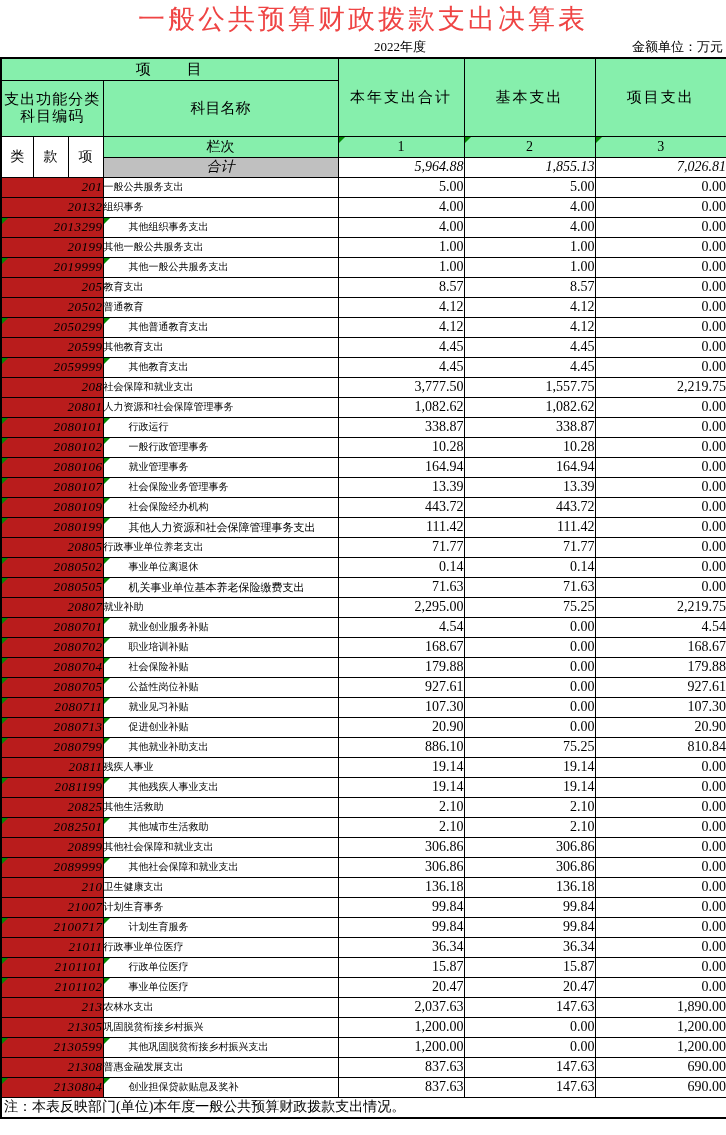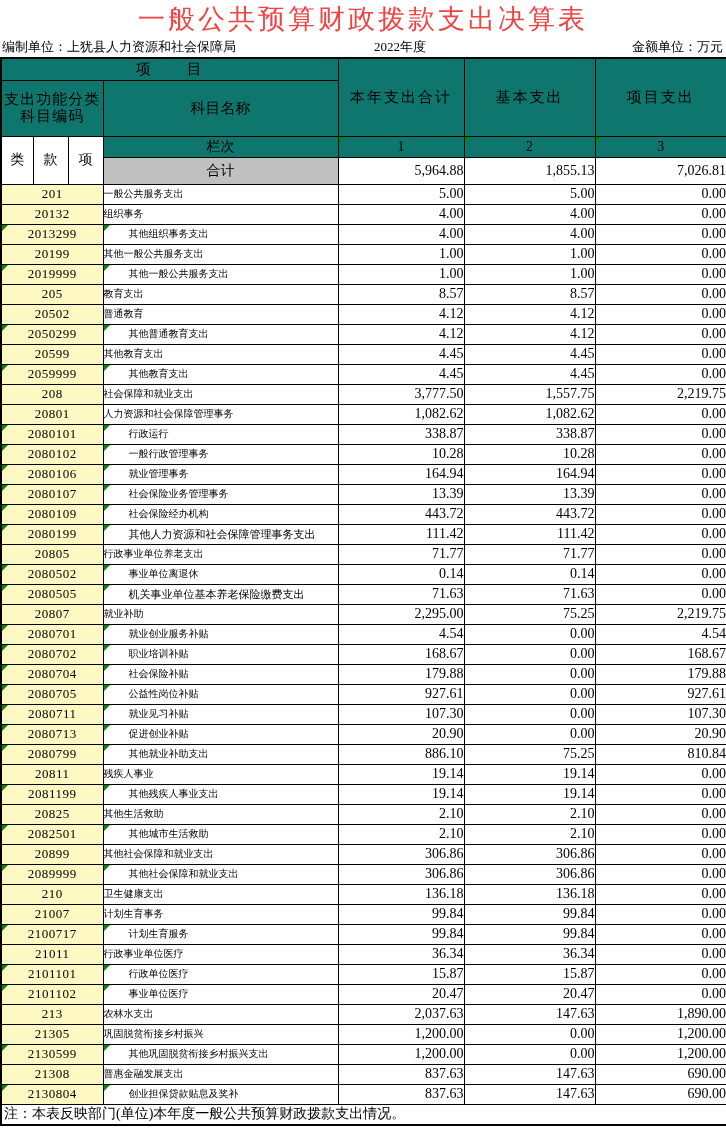--- a/index.html
+++ b/index.html
@@ -35,30 +35,30 @@
   col.c-kuan { width:35px; }
   col.c-xiang{ width:35px; }
   col.c-name { width:235px; }
   col.c-v1   { width:126px; }
   col.c-v2   { width:131px; }
   col.c-v3   { width:132px; }
   .budget td, .budget th {
     border:1px solid #000; padding:0; font-weight:normal;
     overflow:hidden; white-space:nowrap; position:relative;
   }
-  .hdr { background:#0f766e; text-align:center; vertical-align:middle; }
+  .hdr { background:#86efac; text-align:center; vertical-align:middle; }
   .r-project th { height:22px; font-size:15px; letter-spacing:2px; }
   .r-head2 th { height:56px; font-size:15px; }
   .code-head { font-size:14px; line-height:17px; letter-spacing:1px; }
   .r-lanci td { height:21px; font-size:14px; }
-  .r-total td { height:27px; font-size:14px; }
+  .r-total td { height:20px; font-size:14px;font-style:italic; }
   .lkx { background:#fff; text-align:center; font-size:14px; }
   .num-hd { text-align:center; }
   .data-row td { height:20px; }
-  .code-cell { font-size:13px; text-align:center; padding-left:2px; letter-spacing:0.5px; background:#fef9c3; }
+  .code-cell { font-size:13px; text-align:right; padding-left:2px; letter-spacing:0.5px; background:#b91c1c;font-style:italic; }
   .name-cell { font-size:10px; text-align:left; padding-left:3px; background:#fff; }
   .name-cell.indent { padding-left:25px; }
   .name-cell.small { font-size:11px; }
   .num-cell { font-size:14px; text-align:right; padding-right:3px; background:#fff; }
   .total-label { background:#c0c0c0; text-align:center; font-size:14px; }
   .r-note td { height:21px; font-size:14px; text-align:left; padding-left:2px; }
   
   .tri-mark {
     position:absolute; top:0; left:0; width:0; height:0; display:block;
     border-top:6px solid #018a01; border-right:6px solid transparent;
@@ -68,21 +68,20 @@
 <body>
 
 <div class="page">
 
   <div class="title-row">
     <span class="page-title">一般公共预算财政拨款支出决算表</span>
   </div>
 
 
   <div class="info-row">
-    <span class="prepared-by">编制单位：上犹县人力资源和社会保障局</span>
     <span class="fiscal-year">2022年度</span>
     <span class="amount-unit">金额单位：万元</span>
   </div>
 
   <table class="budget">
     <colgroup>
       <col class="c-lei">
         <col class="c-kuan">
         <col class="c-xiang">
       <col class="c-name">

